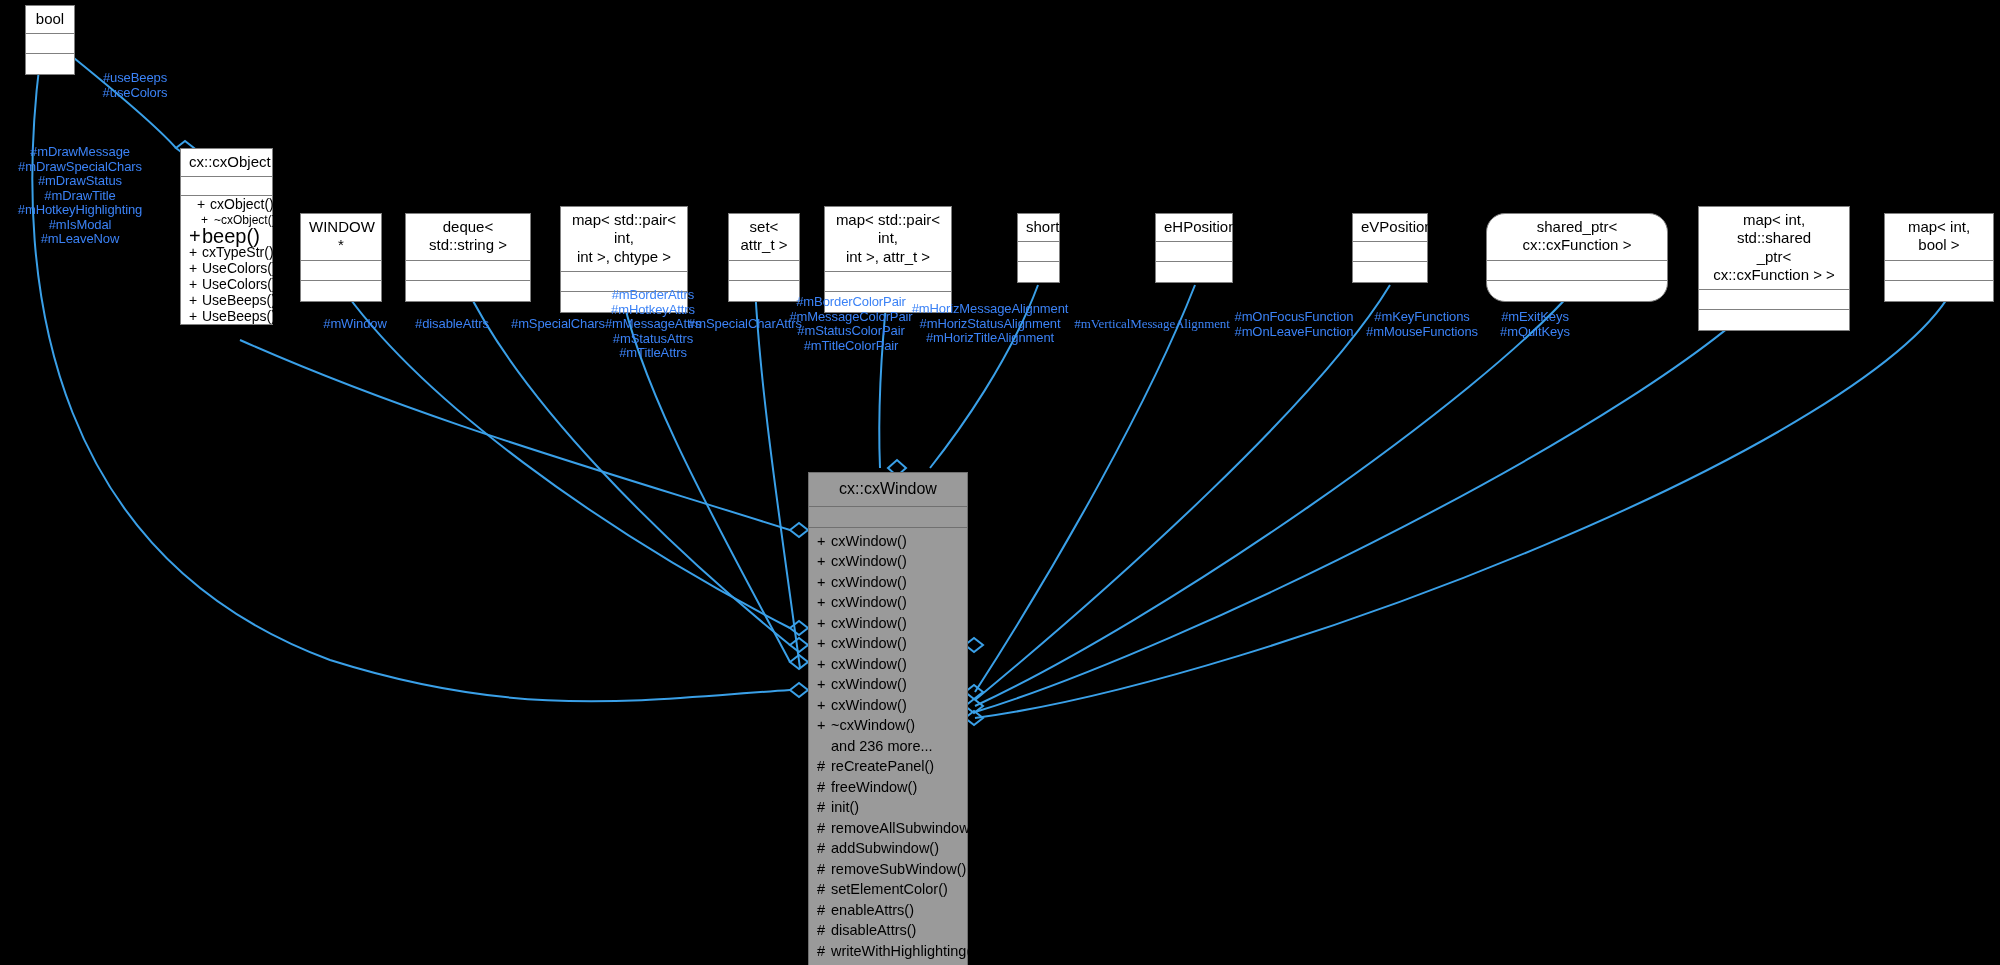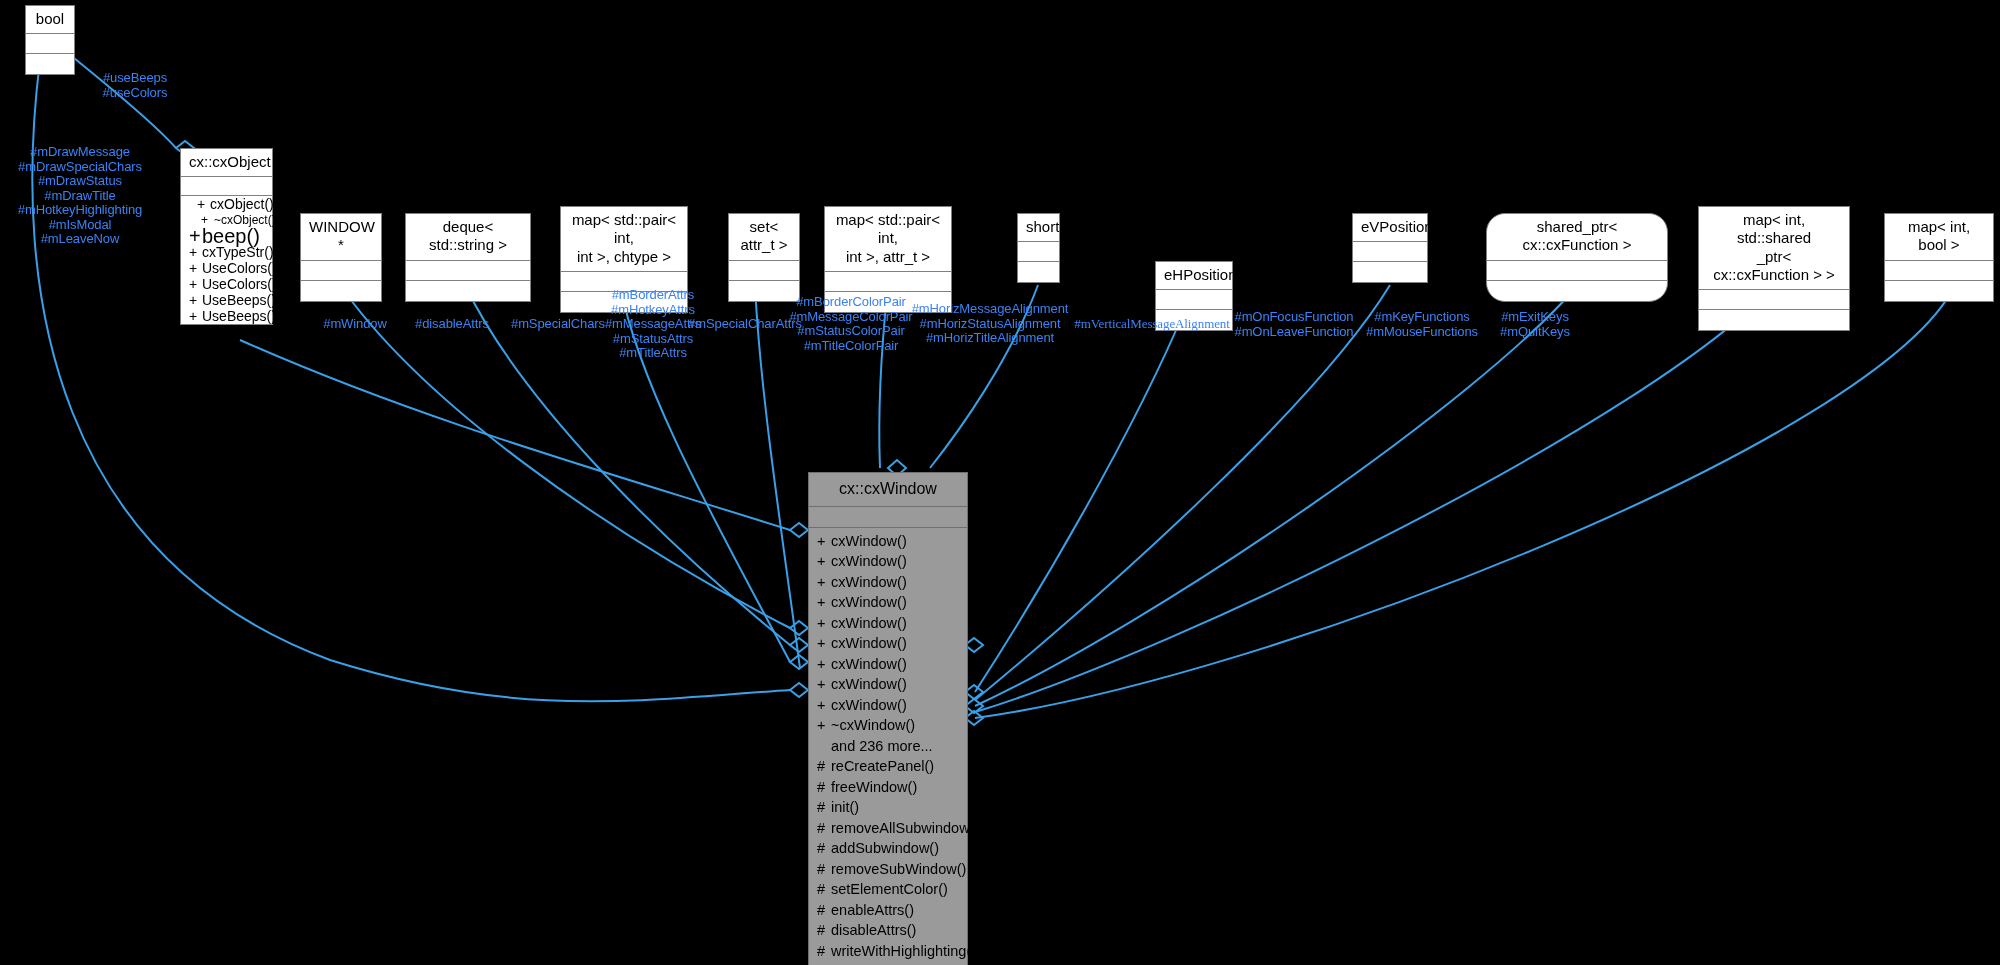--- a/index.html
+++ b/index.html
@@ -174,21 +174,21 @@
     <div class="attrs"></div>
     <div class="ops"></div>
   </div>
 
   <div class="node leaf" style="left:1017px;top:213px;width:43px;">
     <div class="title">short</div>
     <div class="attrs"></div>
     <div class="ops"></div>
   </div>
 
-  <div class="node leaf" style="left:1155px;top:213px;width:78px;margin-top:48px;">
+  <div class="node leaf" style="left:1155px;top:213px;width:78px;">
     <div class="title">eHPosition</div>
     <div class="attrs"></div>
     <div class="ops"></div>
   </div>
 
   <div class="node leaf" style="left:1352px;top:213px;width:76px;">
     <div class="title">eVPosition</div>
     <div class="attrs"></div>
     <div class="ops"></div>
   </div>

